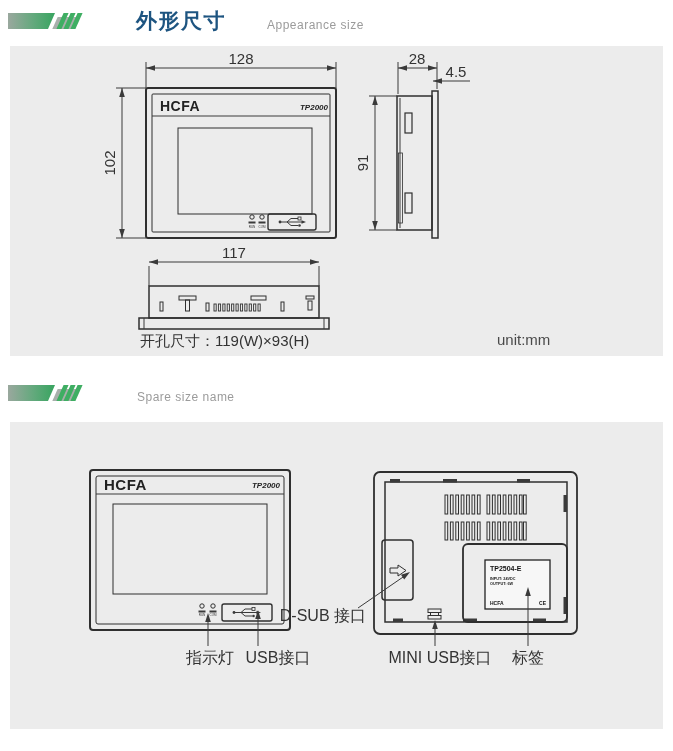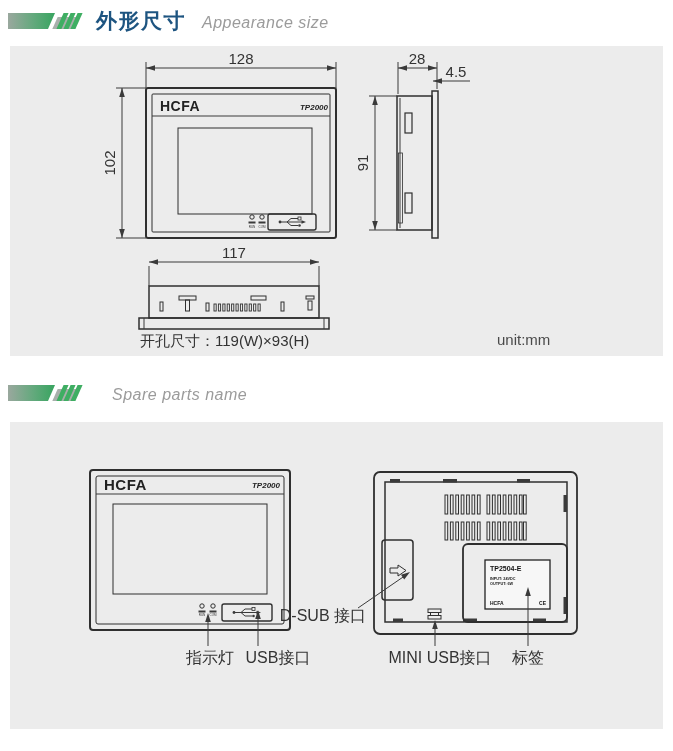--- a/index.html
+++ b/index.html
@@ -1,30 +1,30 @@
 <!DOCTYPE html>
 <html><head>
 <meta charset="utf-8">
 <style>
   html,body{margin:0;padding:0;}
   body{
     width:673px;height:751px;background:#ffffff;overflow:hidden;
     font-family:"Liberation Sans",sans-serif;
   }
-  .section-header{display:flex;align-items:center;height:26px;margin:8px 0 12px 8px;}
+  .section-header{display:flex;align-items:center;height:26px;margin:8px 0 12px 8px;gap:40px;}
   .deco{position:relative;width:80px;height:16px;margin-right:8px;flex:0 0 auto;}
   .deco-bar{position:absolute;left:0;top:0;width:47px;height:16px;
     background:linear-gradient(90deg,#9aa89e 0%,#62a97c 55%,#37a45f 100%);
     clip-path:polygon(0 0,100% 0,calc(100% - 7px) 100%,0 100%);}
   .slash{position:absolute;width:5px;height:16px;transform:skewX(-24deg);background:#3fae63;top:0;}
   .slash.gray{background:#a8afab;top:4px;height:12px;}
   .s1{left:52px}.s2{left:59px}.s3{left:66px}
   .g1{left:47px}.g2{left:54px}.g3{left:61px}
   .title-zh{font-size:21px;font-weight:bold;color:#1d5480;letter-spacing:1.5px;line-height:26px;}
-  .title-en{font-size:16px;color:#9b9b9b;margin-left:16px;align-self:flex-end;padding-bottom:2px;letter-spacing:.5px;font-style:italic;}
+  .title-en{font-size:12px;color:#9b9b9b;margin-left:1px;align-self:flex-end;padding-bottom:2px;letter-spacing:.5px;}
   .panel{width:653px;background:#ececec;margin-left:10px;}
   .panel-1{height:310px;}
   .panel-2{height:307px;margin-top:0;}
   .hdr2{margin-top:24px;margin-bottom:16px;}
   svg{display:block;}
   svg text{font-family:"Liberation Sans",sans-serif;}
   .dim{font-size:15px;fill:#333;}
   .lbl{font-size:16px;fill:#333;}
   .tiny{font-size:3px;fill:#333;}
   .ln{stroke:#3a3a3a;stroke-width:1;fill:none;}
@@ -173,21 +173,21 @@
 <div class="section-header hdr2">
   <div class="deco">
     <div class="slash gray g1"></div>
       <div class="slash gray g2"></div>
       <div class="slash gray g3"></div>
     <div class="deco-bar"></div>
     <div class="slash s1"></div>
       <div class="slash s2"></div>
       <div class="slash s3"></div>
   </div>
-  <div class="title-en">Spare parts name</div>
+  <div class="title-en">Spare size name</div>
 </div>
 
 <div class="panel panel-2">
 <svg width="653" height="307" viewBox="0 0 653 307">
 
   <g>
     <rect x="80" y="48" width="200" height="160" rx="3" class="dev" stroke-width="2"></rect>
     <rect x="86" y="54" width="188" height="148" rx="2" class="dev" stroke-width="1"></rect>
     <line x1="86" y1="72" x2="274" y2="72" class="ln"></line>
     <text x="94" y="68" font-size="15" font-weight="bold" fill="#222" letter-spacing="0.5">HCFA</text>

